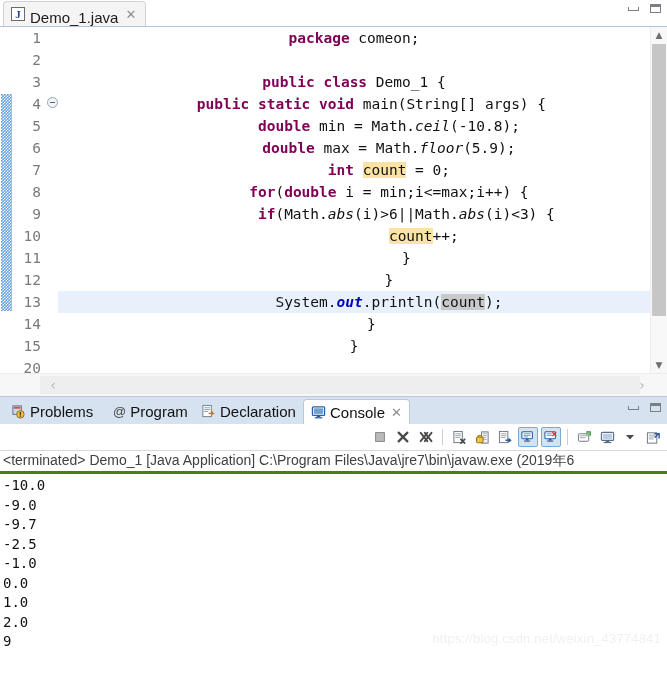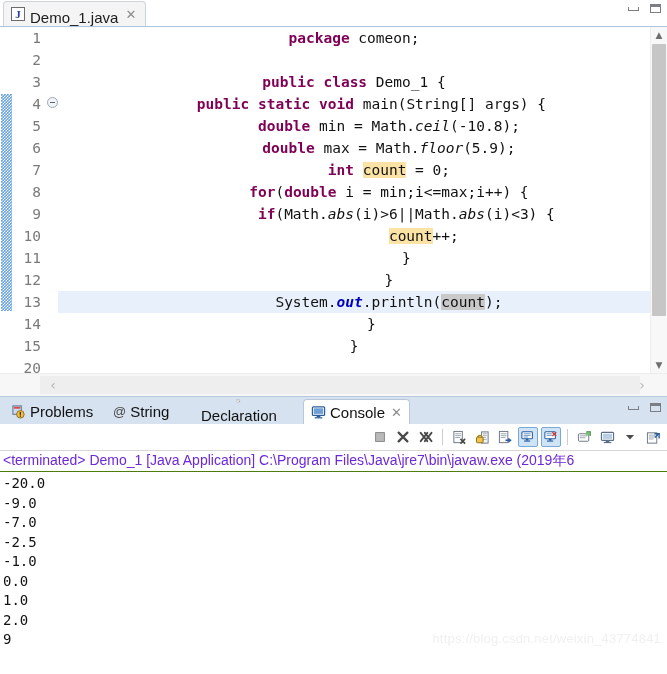--- a/index.html
+++ b/index.html
@@ -320,24 +320,24 @@
   .tsep {
     width: 1px; height: 16px;
     background: #cdcdcd;
     margin: 0 3px;
   }
 
   
   .cterm {
     font-family: "Liberation Sans", sans-serif;
     font-size: 14px;
-    color: #6d28d9;
+    color: #404040;
     padding: 1px 0 1px 3px;
     white-space: nowrap;
-    border-bottom: 1px solid #4d7c0f;
+    border-bottom: 3px solid #4d7c0f;
     overflow: hidden;
   }
   .coutwrap {
     position: relative;
     padding: 2px 0 0 3px;
     height: 200px;
     overflow: hidden;
   }
   .coutline {
     font-family: "DejaVu Sans Mono", monospace;
@@ -450,24 +450,24 @@
           <rect x="3" y="3" width="7" height="2" fill="#d94b4b"></rect>
           <circle cx="10" cy="11" r="4" fill="#f3c14a" stroke="#8a6a12"></circle>
           <rect x="9.3" y="8.5" width="1.4" height="3" fill="#3a2c06"></rect>
           <rect x="9.3" y="12.2" width="1.4" height="1.4" fill="#3a2c06"></rect>
         </svg>
         <span>Problems</span>
       </div>
 
       <div class="ctab" style="left:106px;">
         <span style="font-size:13px;color:#4a4a4a;">@</span>
-        <span>String</span>
-      </div>
-
-      <div class="ctab" style="left:194px;flex-direction:column;">
+        <span>Program</span>
+      </div>
+
+      <div class="ctab" style="left:194px;">
         <svg width="15" height="15" viewBox="0 0 16 16">
           <rect x="2" y="1.5" width="9" height="12" fill="#fdfdfd" stroke="#6d7b8c"></rect>
           <path d="M3.5 4h6M3.5 6h6M3.5 8h4" stroke="#8899aa" stroke-width="1"></path>
           <path d="M8 10 l5 0 -2 -2 M13 10 l-2 2" fill="none" stroke="#c07b1a" stroke-width="1.4"></path>
         </svg>
         <span>Declaration</span>
       </div>
 
       <div class="ctab active" style="left:303px;">
         <svg width="15" height="15" viewBox="0 0 16 16">
@@ -588,23 +588,23 @@
             <path d="M9.5 8 L14 3.5" stroke="#2a5d9e" stroke-width="1.5"></path>
           </svg>
         </span>
 
       </div>
     </div>
 
     <div class="cterm">&lt;terminated&gt; Demo_1 [Java Application] C:\Program Files\Java\jre7\bin\javaw.exe (2019年6</div>
 
     <div class="coutwrap" id="coutwrap">
-        <div class="coutline">-20.0</div>
+        <div class="coutline">-10.0</div>
         <div class="coutline">-9.0</div>
-        <div class="coutline">-7.0</div>
+        <div class="coutline">-9.7</div>
         <div class="coutline">-2.5</div>
         <div class="coutline">-1.0</div>
         <div class="coutline">0.0</div>
         <div class="coutline">1.0</div>
         <div class="coutline">2.0</div>
         <div class="coutline">9</div>
       </div>
 
     <div class="watermark">https://blog.csdn.net/weixin_43774841</div>
 

